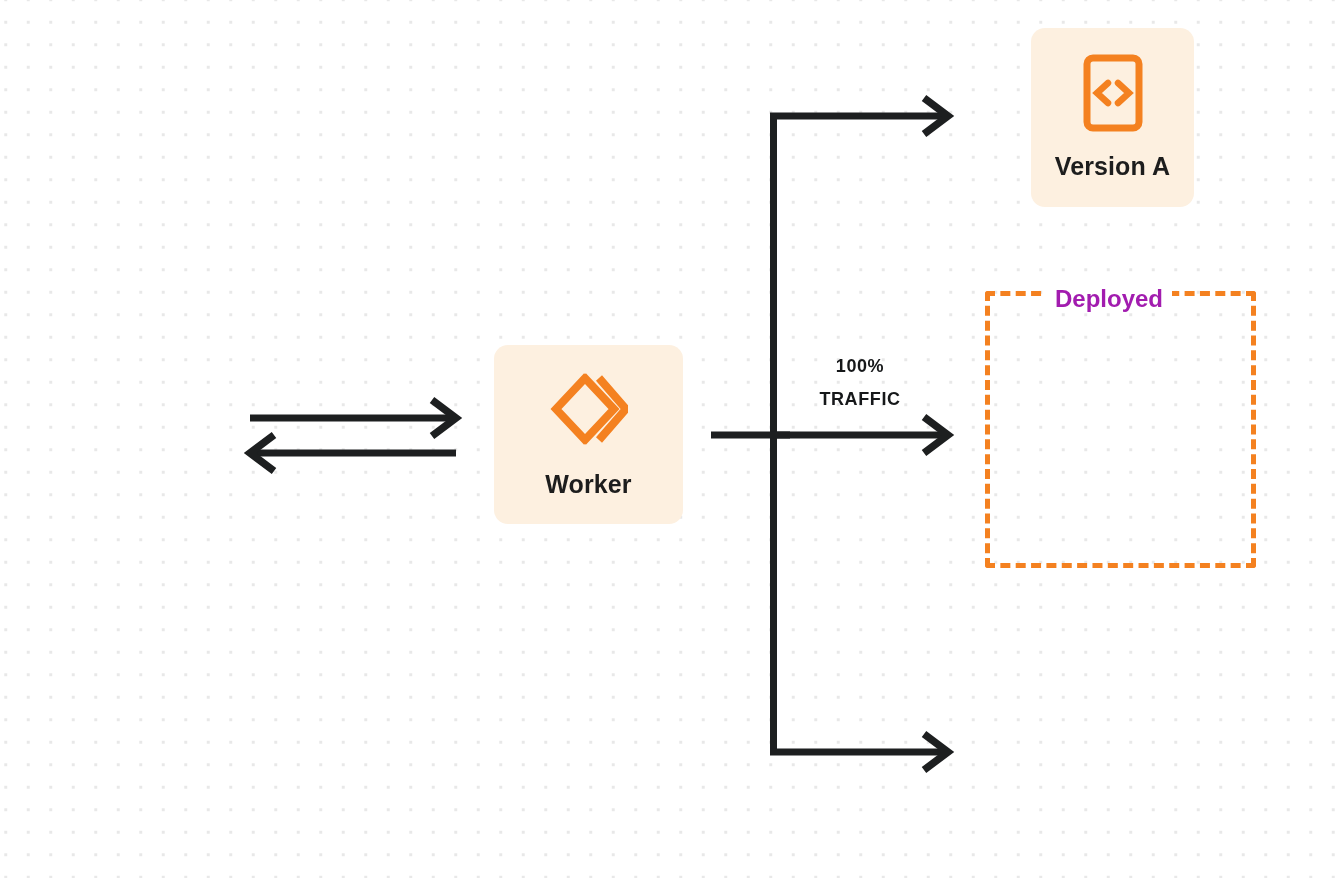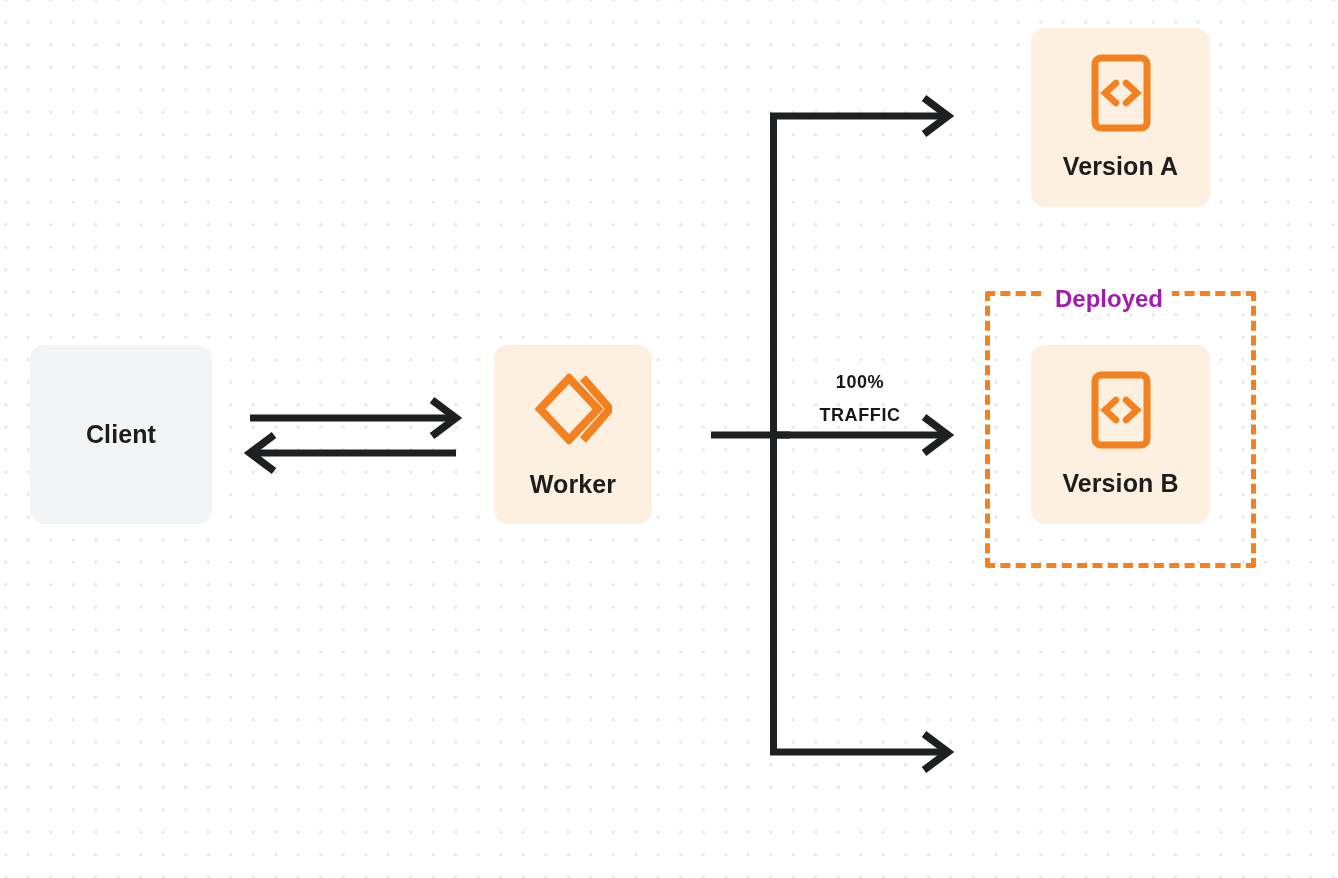--- a/index.html
+++ b/index.html
@@ -37,27 +37,27 @@
 
   #client-node {
     left: 30px;  top: 345px;
     width: 182px; height: 179px;
     background: #f3f4f6;
   }
   #client-node .node-label { font-size: 25px; }
 
   #worker-node {
     left: 494px; top: 345px;
-    width: 158px; height: 179px;
+    width: 189px; height: 179px;
     background: #fdf0e0;
   }
   #worker-node .node-label { font-size: 25px; margin-top: 22px; }
 
   .version-node {
-    width: 179px; height: 179px;
+    width: 163px; height: 179px;
     background: #fdf0e0;
     text-align: right;
   }
   .version-node .node-label { font-size: 25px; margin-top: 20px; }
   #version-a-node { left: 1031px; top: 28px; }
   #version-b-node { left: 1031px; top: 345px; }
   #version-c-node { left: 1031px; top: 662px; }
 
   
   #deployed-frame {
@@ -83,21 +83,20 @@
   #traffic-label {
     position: absolute;
     left: 795px; top: 350px;
     width: 130px;
     text-align: center;
     color: #16181a;
     font-size: 18px;
     font-weight: 700;
     line-height: 33px;
     letter-spacing: 0.6px;
-    margin-top: 16px;
   }
 
   
   #connectors {
     position: absolute;
     left: 0; top: 0;
     width: 1338px; height: 878px;
     pointer-events: none;
   }
   .icon-svg { display: block; }
@@ -147,23 +146,20 @@
   </svg>
 
   <div id="traffic-label">
     <div>100%</div>
     <div>TRAFFIC</div>
   </div>
 
   <div id="deployed-frame"></div>
   <div id="deployed-label">Deployed</div>
 
-  <div id="client-node" class="node">
-    <span class="node-label">Client</span>
-  </div>
 
   <div id="worker-node" class="node">
     <span>
       <svg class="icon-svg" width="78" height="78" viewBox="0 0 78 78" xmlns="http://www.w3.org/2000/svg">
 
         <polyline points="37,6 6,39 37,72" fill="none" stroke="#f48120" stroke-width="8" stroke-linecap="butt" stroke-linejoin="miter"></polyline>
 
         <polyline points="33,6 64,39 33,72" fill="none" stroke="#f48120" stroke-width="8" stroke-linecap="butt" stroke-linejoin="miter"></polyline>
 
         <polyline points="49,8 76,39 49,70" fill="none" stroke="#f48120" stroke-width="8" stroke-linecap="butt" stroke-linejoin="miter"></polyline>
@@ -176,25 +172,15 @@
     <span>
       <svg class="icon-svg" width="60" height="78" viewBox="0 0 60 78" xmlns="http://www.w3.org/2000/svg">
         <rect x="4" y="4" width="52" height="70" rx="6" ry="6" fill="none" stroke="#f48120" stroke-width="7"></rect>
         <polyline points="25,29 14,39 25,49" fill="none" stroke="#f48120" stroke-width="6.5" stroke-linecap="round" stroke-linejoin="miter"></polyline>
         <polyline points="35,29 46,39 35,49" fill="none" stroke="#f48120" stroke-width="6.5" stroke-linecap="round" stroke-linejoin="miter"></polyline>
       </svg>
     </span>
     <span class="node-label">Version A</span>
   </div>
 
-  <div id="version-b-node" class="node version-node">
-    <span>
-      <svg class="icon-svg" width="60" height="78" viewBox="0 0 60 78" xmlns="http://www.w3.org/2000/svg">
-        <rect x="4" y="4" width="52" height="70" rx="6" ry="6" fill="none" stroke="#f48120" stroke-width="7"></rect>
-        <polyline points="25,29 14,39 25,49" fill="none" stroke="#f48120" stroke-width="6.5" stroke-linecap="round" stroke-linejoin="miter"></polyline>
-        <polyline points="35,29 46,39 35,49" fill="none" stroke="#f48120" stroke-width="6.5" stroke-linecap="round" stroke-linejoin="miter"></polyline>
-      </svg>
-    </span>
-    <span class="node-label">Version B</span>
-  </div>
 
 
 </div>
 
 </body></html>

